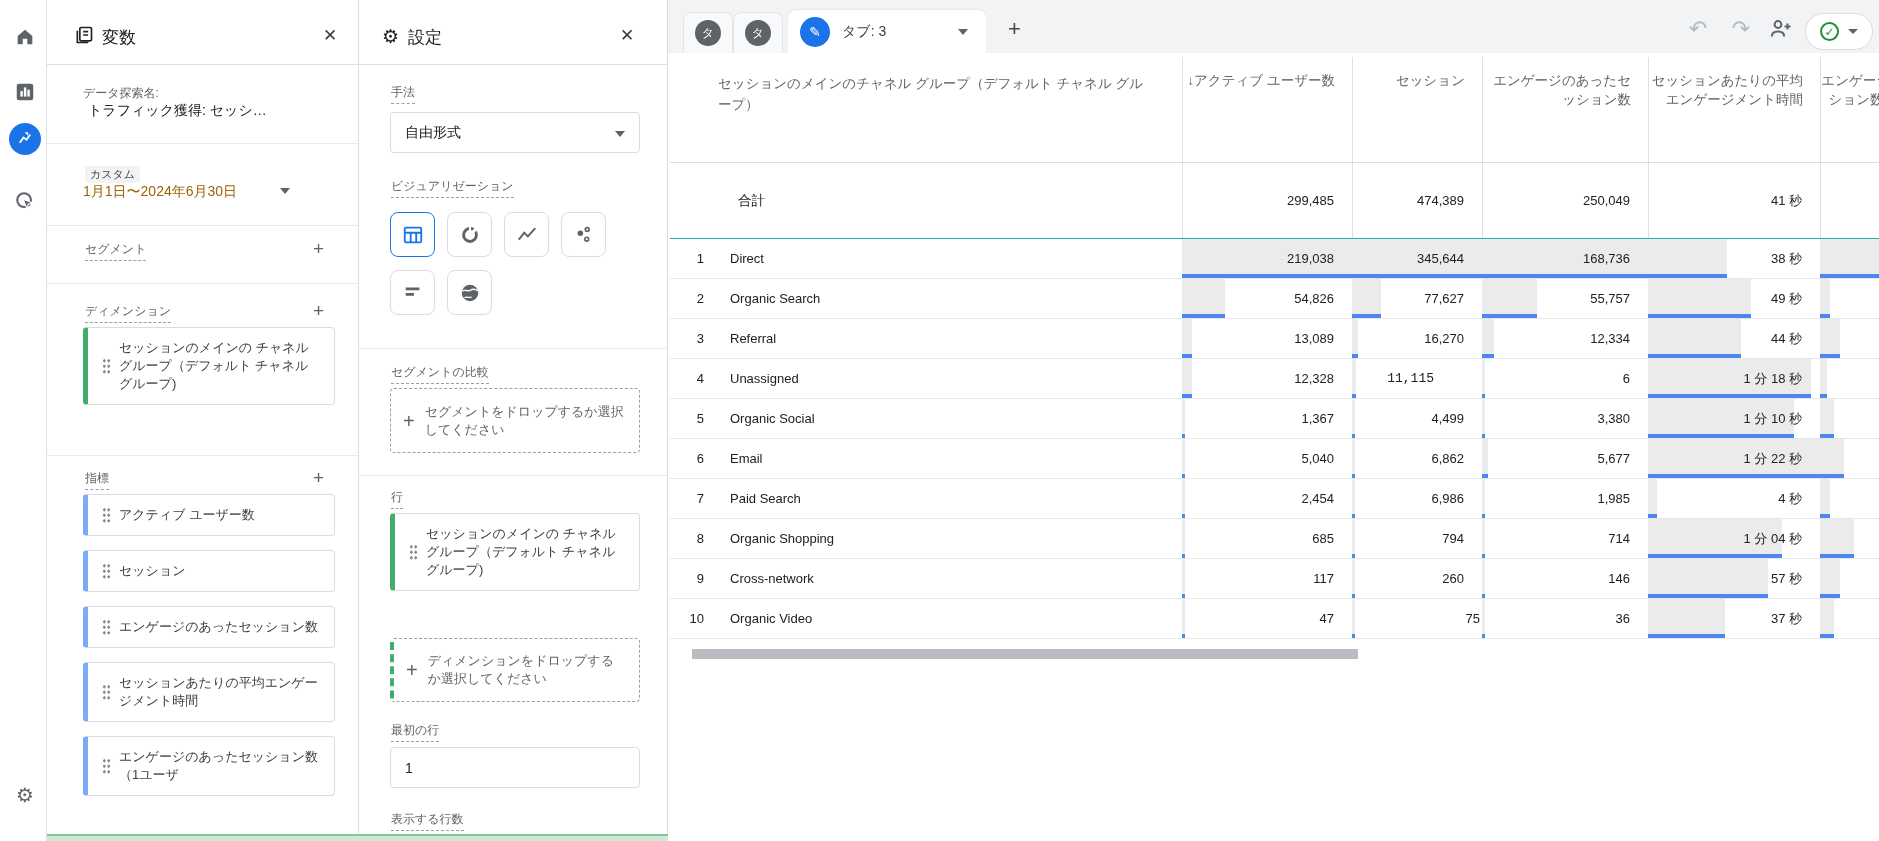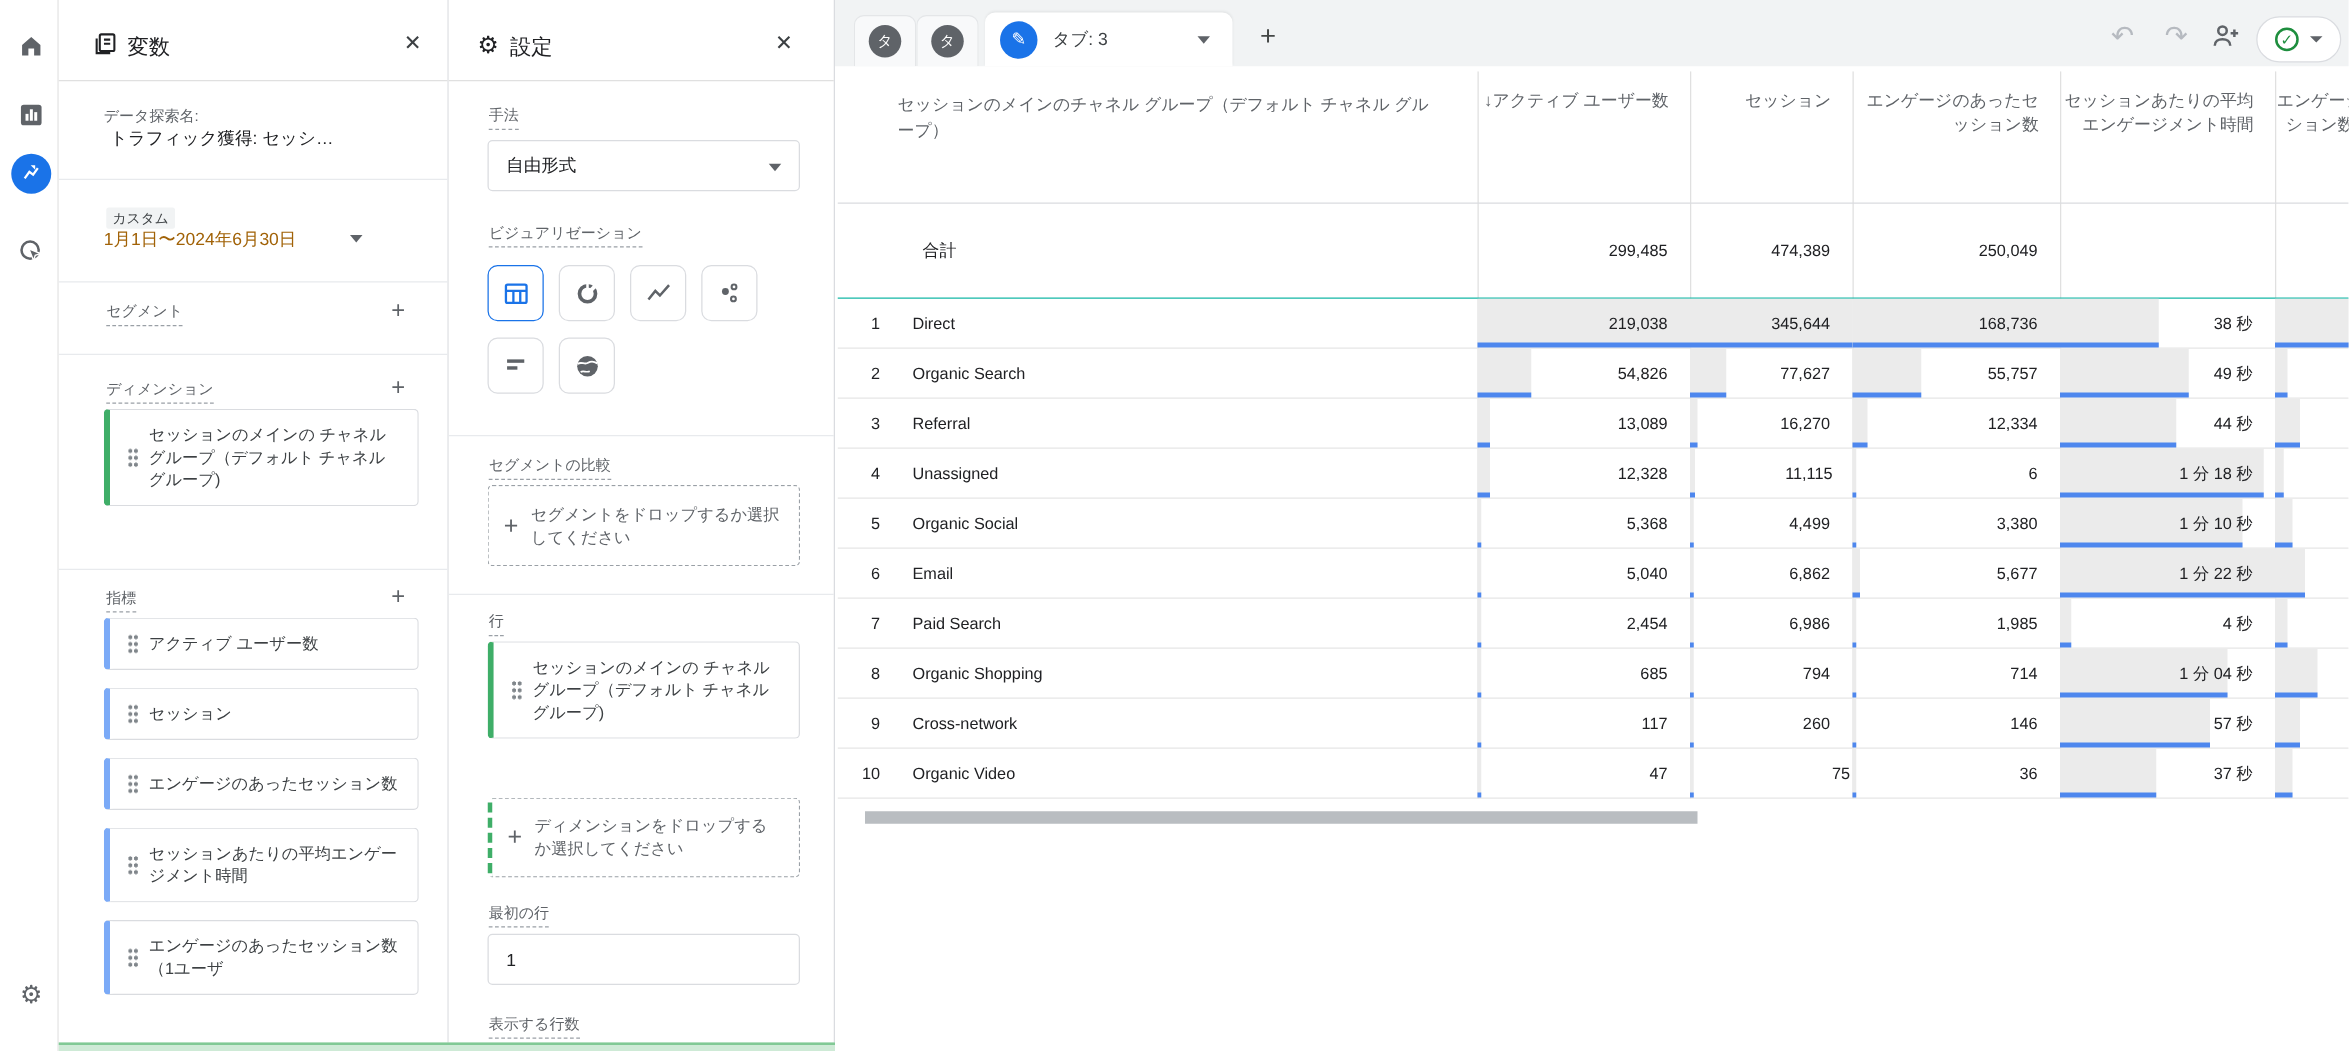--- a/index.html
+++ b/index.html
@@ -294,20 +294,21 @@
           <div class="mhead" style="left: 682px; width: 113px;"><span>セッション</span></div>
           <div class="mhead" style="left: 812px; width: 149px;"><span>エンゲージのあったセッション数</span></div>
           <div class="mhead" style="left: 978px; width: 155px;"><span>セッションあたりの平均エンゲージメント時間</span></div>
           <div class="mhead" style="left: 1150px; width: 153px;"><span>エンゲージのあったセッション数（1ユーザーあたり）</span></div>
         </div>
         <div class="t-totals">
           <div class="totals-label">合計</div>
           <div class="cellval" style="left: 512px; width: 152px; height: 76px; line-height: 76px;">299,485</div>
           <div class="cellval" style="left: 682px; width: 112px; height: 76px; line-height: 76px;">474,389</div>
           <div class="cellval" style="left: 812px; width: 148px; height: 76px; line-height: 76px;">250,049</div>
+          <div class="cellval" style="left: 978px; width: 154px; height: 76px; line-height: 76px;">41 秒</div>
         </div>
         <div class="t-row" style="top: 182px;">
           <div class="bar" style="left: 512px; width: 170px;"></div>
           <div class="barline" style="left: 512px; width: 170px;"></div>
           <div class="bar" style="left: 682px; width: 130px;"></div>
           <div class="barline" style="left: 682px; width: 130px;"></div>
           <div class="bar" style="left: 812px; width: 166px;"></div>
           <div class="barline" style="left: 812px; width: 166px;"></div>
           <div class="bar" style="left: 978px; width: 79px;"></div>
           <div class="barline" style="left: 978px; width: 79px;"></div>
@@ -363,38 +364,38 @@
           <div class="barline" style="left: 682px; width: 4px;"></div>
           <div class="bar" style="left: 812px; width: 3px;"></div>
           <div class="barline" style="left: 812px; width: 3px;"></div>
           <div class="bar" style="left: 978px; width: 163px;"></div>
           <div class="barline" style="left: 978px; width: 163px;"></div>
           <div class="bar" style="left: 1150px; width: 7px;"></div>
           <div class="barline" style="left: 1150px; width: 7px;"></div>
           <div class="rownum">4</div>
           <div class="rowname">Unassigned</div>
           <div class="cellval" style="left: 512px; width: 152px; height: 40px; line-height: 40px;">12,328</div>
-          <div class="cellval" style="left: 684px; width: 112px; height: 40px; line-height: 40px;">11,115</div>
+          <div class="cellval" style="left: 652px; width: 112px; height: 40px; line-height: 40px; font-family: Liberation Mono, monospace;">11,115</div>
           <div class="cellval" style="left: 812px; width: 148px; height: 40px; line-height: 40px;">6</div>
           <div class="cellval" style="left: 978px; width: 154px; height: 40px; line-height: 40px;">1 分 18 秒</div>
         </div>
         <div class="t-row" style="top: 342px;">
           <div class="bar" style="left: 512px; width: 3px;"></div>
           <div class="barline" style="left: 512px; width: 3px;"></div>
           <div class="bar" style="left: 682px; width: 3px;"></div>
           <div class="barline" style="left: 682px; width: 3px;"></div>
           <div class="bar" style="left: 812px; width: 3px;"></div>
           <div class="barline" style="left: 812px; width: 3px;"></div>
           <div class="bar" style="left: 978px; width: 146px;"></div>
           <div class="barline" style="left: 978px; width: 146px;"></div>
           <div class="bar" style="left: 1150px; width: 14px;"></div>
           <div class="barline" style="left: 1150px; width: 14px;"></div>
           <div class="rownum">5</div>
           <div class="rowname">Organic Social</div>
-          <div class="cellval" style="left: 512px; width: 152px; height: 40px; line-height: 40px;">5,368</div>
+          <div class="cellval" style="left: 512px; width: 152px; height: 40px; line-height: 40px;">1,367</div>
           <div class="cellval" style="left: 682px; width: 112px; height: 40px; line-height: 40px;">4,499</div>
           <div class="cellval" style="left: 812px; width: 148px; height: 40px; line-height: 40px;">3,380</div>
           <div class="cellval" style="left: 978px; width: 154px; height: 40px; line-height: 40px;">1 分 10 秒</div>
         </div>
         <div class="t-row" style="top: 382px;">
           <div class="bar" style="left: 512px; width: 3px;"></div>
           <div class="barline" style="left: 512px; width: 3px;"></div>
           <div class="bar" style="left: 682px; width: 3px;"></div>
           <div class="barline" style="left: 682px; width: 3px;"></div>
           <div class="bar" style="left: 812px; width: 6px;"></div>

